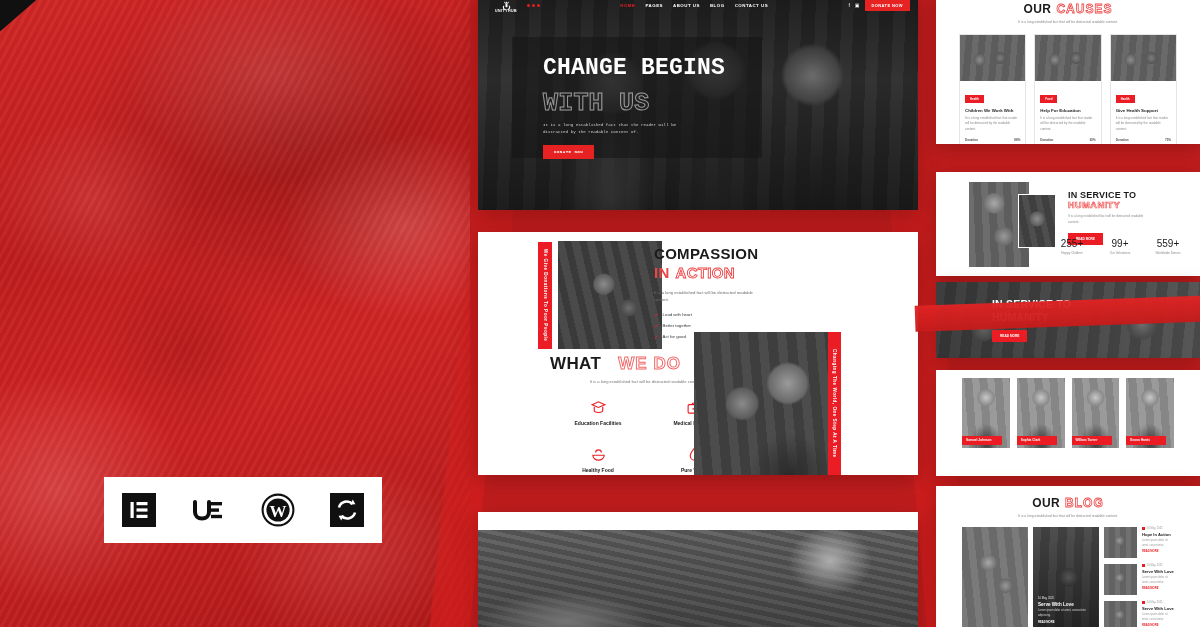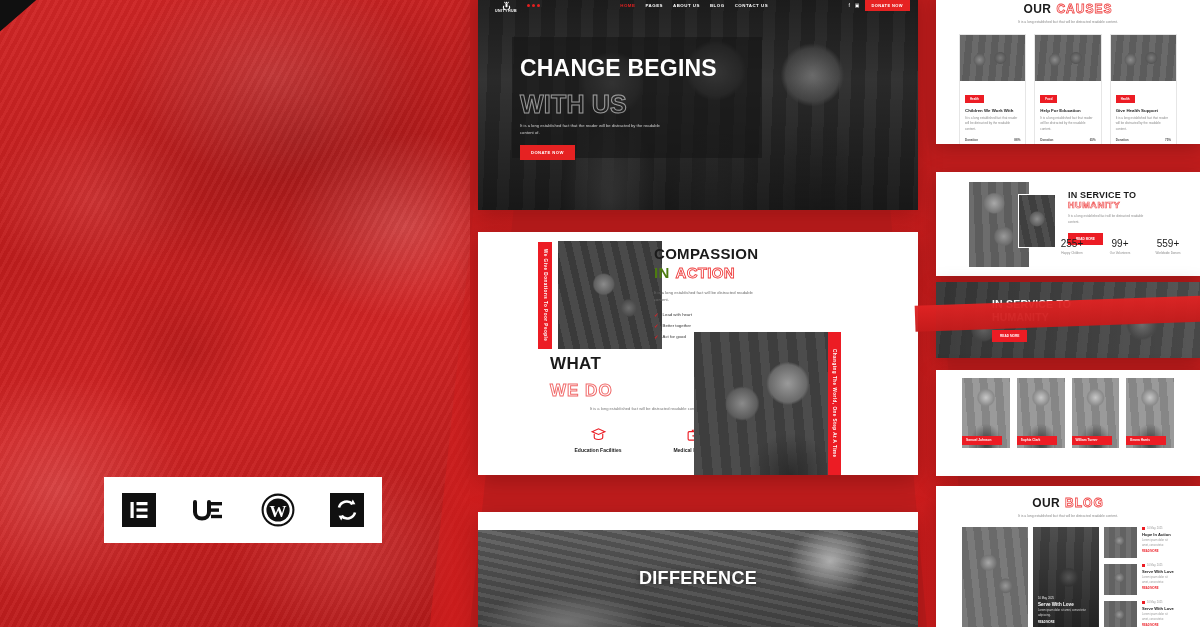--- a/index.html
+++ b/index.html
@@ -117,21 +117,21 @@
   .hn-dots { display:flex; gap:2px; margin-left:1px; }
   .hn-dots i { width:3px;height:3px;border-radius:50%;background:#e31f1f; display:block;}
   .hero-menu { display:flex; gap:10px; margin: 0 auto; }
   .hero-menu a { color:#fff; font-size:4.4px; font-weight:bold; letter-spacing:.5px; text-decoration:none; }
   .hero-menu a.active { color:#e62222; }
   .hero-right { display:flex; align-items:center; gap:5px; }
   .hero-right .si { color:#fff; font-size:5px; }
   .hero-cta { background:#e62222; color:#fff; font-size:4px; font-weight:bold; padding:3px 7px; letter-spacing:.4px;}
   .hero-box {
     position:absolute; left:34px; top:45px; width:250px; height:121px; z-index:3;
-    background: rgba(22,22,22,.60); padding: 20px 18px 0 8px;
+    background: rgba(22,22,22,.60); padding: 20px 18px 0 31px; font-family: Liberation Mono, monospace;
   }
   .hero-h1 { color:#fff; font-weight:bold; font-size:23px; letter-spacing:.2px; line-height:1; }
   .hero-h2 {
     font-weight:bold; font-size:25px; line-height:1.05; letter-spacing:.2px;
     color: transparent; margin-top: 11px; -webkit-text-stroke: 1px rgba(255,255,255,.55);
   }
   .hero-p { color: #cfcfcf; font-size:4.2px; line-height:1.7; margin-top:5px; width:150px; }
   .hero-btn { margin-top:8px; background:#e62222; color:#fff; font-size:4.2px; font-weight:bold; padding:5px 11px; display:inline-block; letter-spacing:.4px;}
 
   
@@ -147,30 +147,30 @@
     position:absolute; left:80px; top:9px; width:104px; height:108px;
     background:
       radial-gradient(circle 16px at 44% 40%, #8b8b8b, #5f5f5f 60%, rgba(0,0,0,0) 70%),
       radial-gradient(circle 13px at 68% 62%, #6e6e6e, #4b4b4b 60%, rgba(0,0,0,0) 70%),
       repeating-linear-gradient(77deg, #3a3a3a 0 7px, #4a4a4a 7px 15px),
       #404040;
   }
   .c-head { position:absolute; left:176px; top:14px; }
   .c-h1 { color:#1b1b1b; font-weight:bold; font-size:15px; letter-spacing:.3px; line-height:1.1;}
   .c-h2row { display:flex; gap:6px; align-items:baseline; margin-top:1px;}
-  .c-h2a { color:#4d7c0f; font-weight:bold; font-size:15px; letter-spacing:.3px;}
+  .c-h2a { color:#ef4444; font-weight:bold; font-size:15px; letter-spacing:.3px;}
   .c-h2b { font-weight:bold; font-size:15px; letter-spacing:.3px; color:transparent; -webkit-text-stroke: .9px #ef4040;}
   .c-p { color:#6d6d6d; font-size:4.2px; line-height:1.8; margin-top:8px; width:112px;}
   .c-list { margin-top:8px; display:flex; flex-direction:column; gap:5px;}
   .c-li { display:flex; align-items:center; gap:4px; }
   .c-li .tick { color:#ec1c24; font-size:5.5px; font-weight:bold;}
   .c-li span.tx { color:#333; font-size:4.3px; }
 
   .what-wrap { position:absolute; left:72px; top:122px; width:192px; text-align:center;}
-  .w-row { display:flex; gap:7px; justify-content:flex-start; align-items:baseline;flex-direction:column;}
+  .w-row { display:flex; gap:17px; justify-content:flex-start; align-items:baseline;}
   .w-a { color:#1b1b1b; font-weight:bold; font-size:17px; letter-spacing:.4px;}
   .w-b { font-weight:bold; font-size:17px; letter-spacing:1px; color:transparent; -webkit-text-stroke:1px #f06a6a;}
   .w-p { color:#777; font-size:4.1px; line-height:1.8; margin-top:4px; padding:0 28px;}
   .w-grid { margin-top:12px; display:grid; grid-template-columns:1fr 1fr; row-gap:18px;}
   .w-item { text-align:center; }
   .w-ico { height:20px; display:flex; align-items:center; justify-content:center; }
   .w-lbl { color:#1b1b1b; font-size:5px; font-weight:bold; margin-top:3px;}
   .bigimg {
     position:absolute; left:216px; top:100px; width:134px; height:143px;
     background:
@@ -481,21 +481,20 @@
           </div>
         </div>
       </div>
       <div class="bigimg"></div>
     </div>
 
     <div class="shot-card" id="shot3">
       <div class="tg-top"></div>
       <div class="tg-img"></div>
       <div class="tg-txt">
-        <div>DIFFERENCE</div>
       </div>
     </div>
   </div>
 
   <div class="right-col">
 
     <div id="r1">
       <div class="sec-head">
         <div class="sh-row">
           <span class="sh-a">OUR</span>

